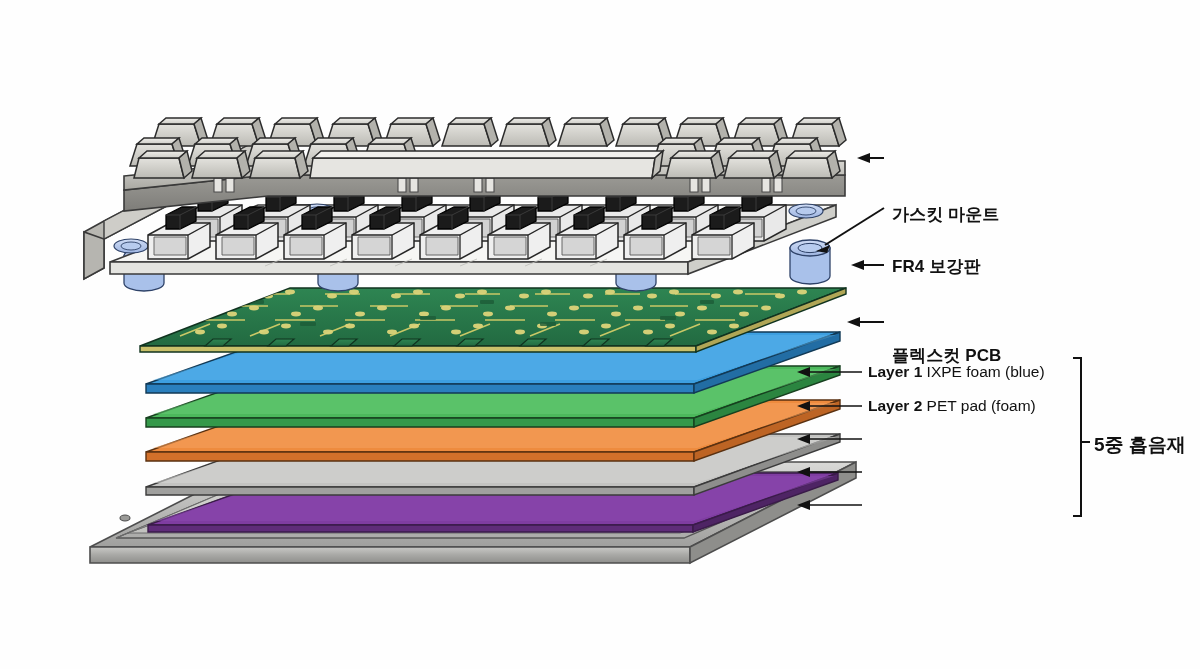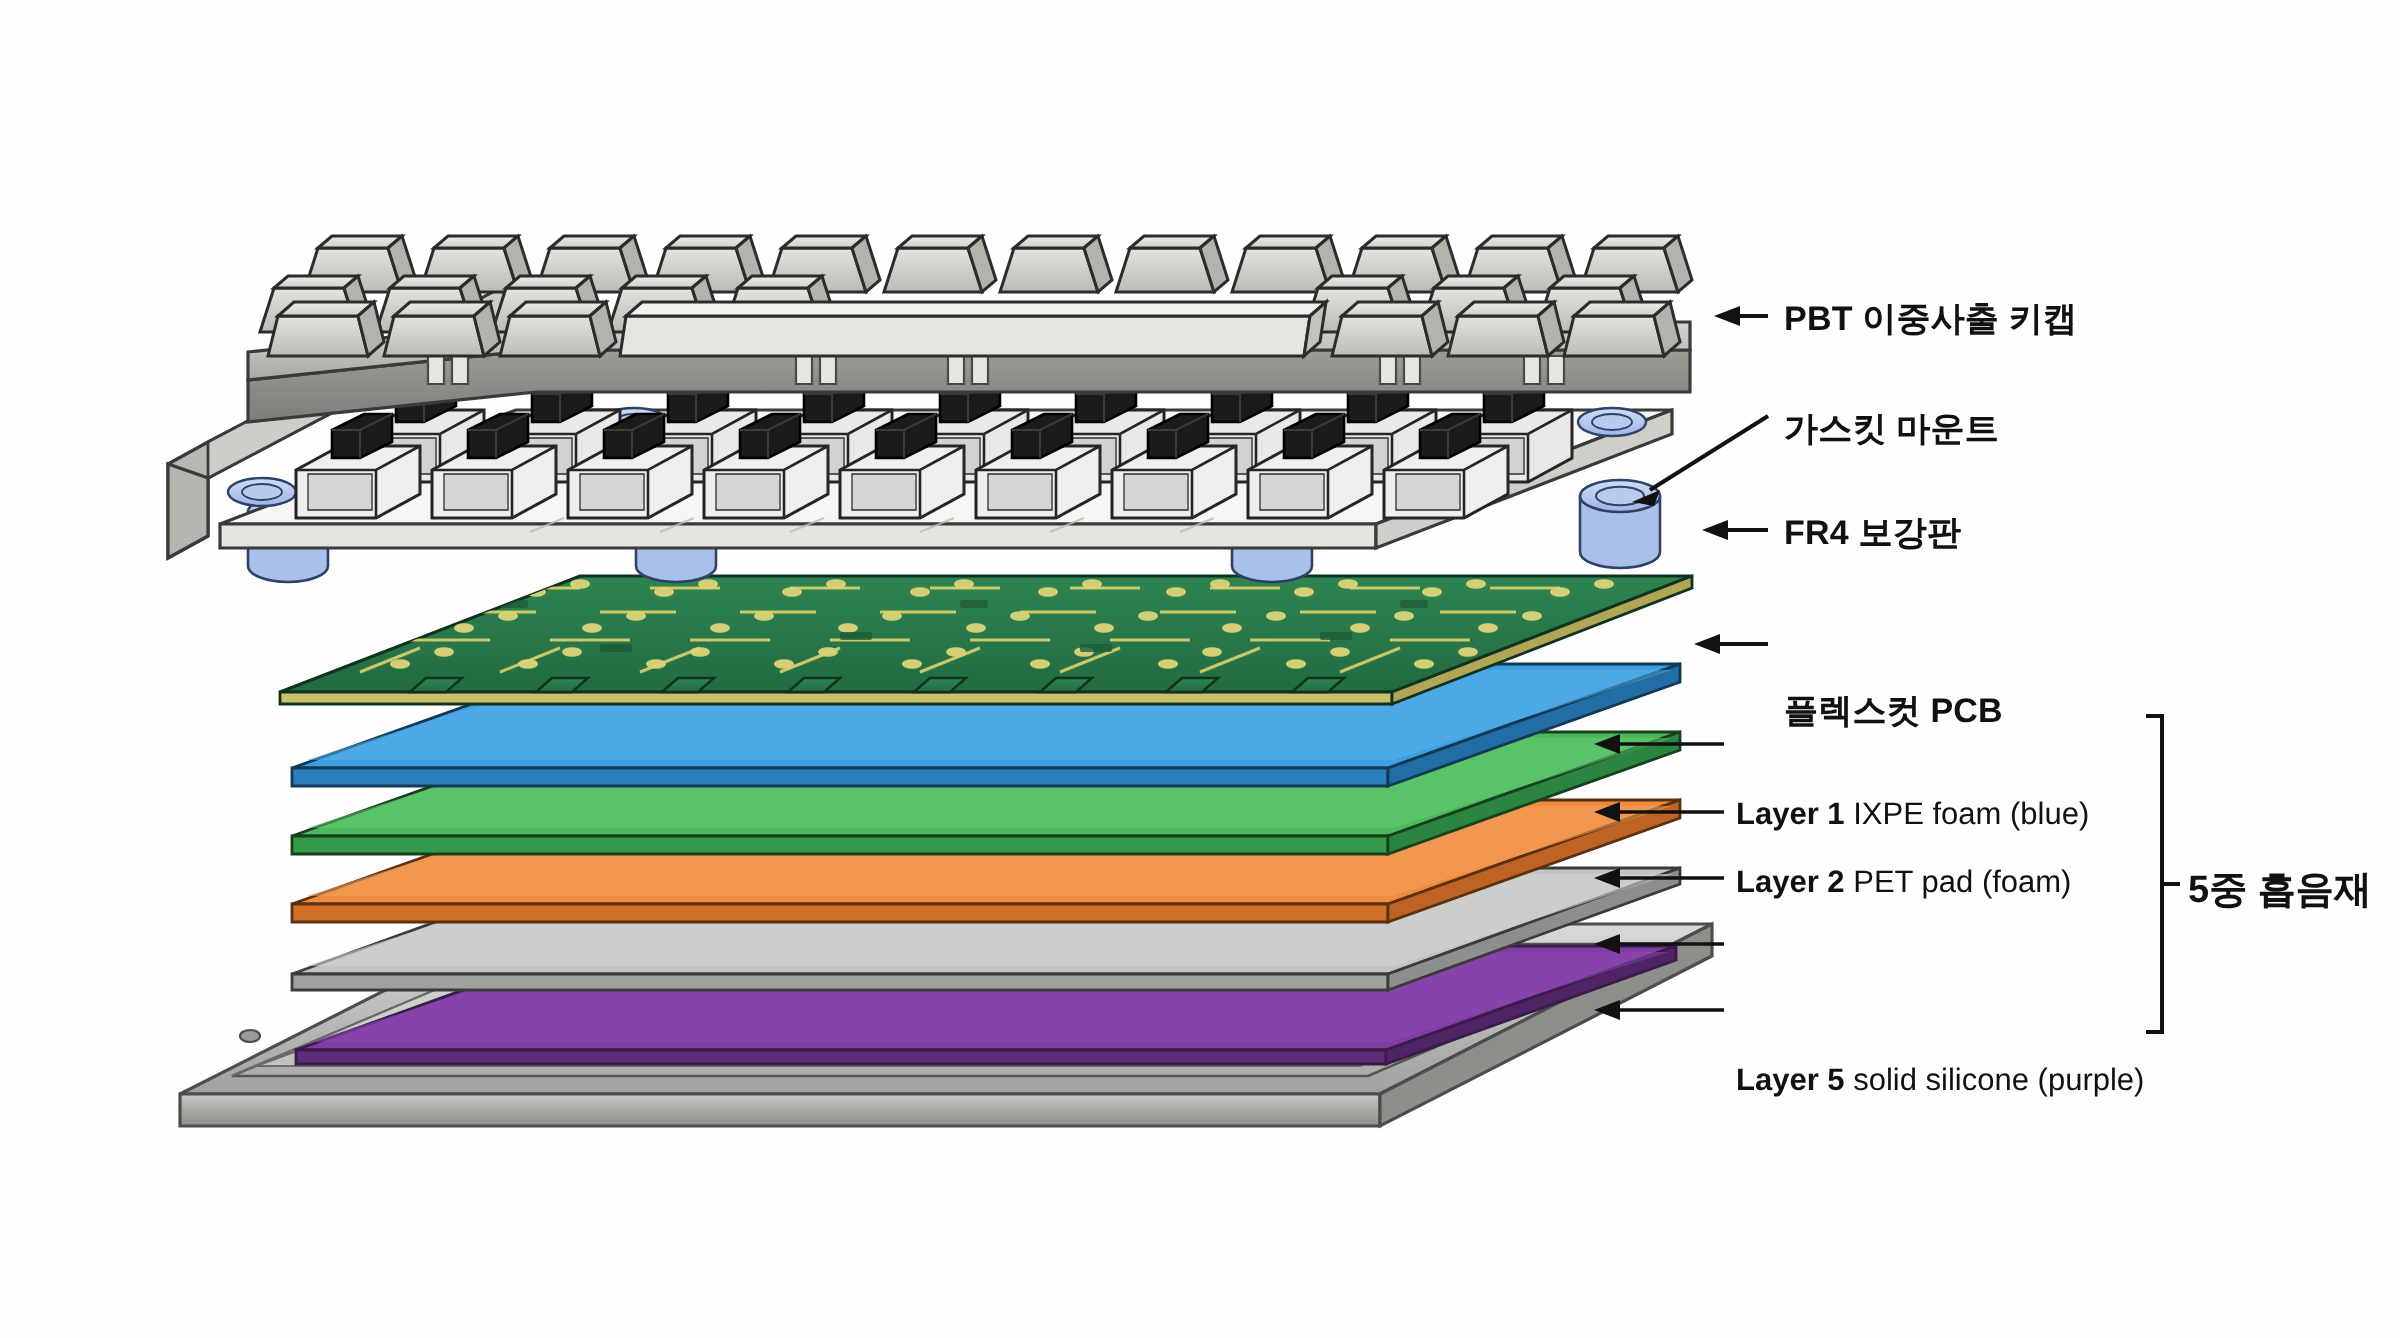--- a/index.html
+++ b/index.html
@@ -2,21 +2,21 @@
 <html><head>
 <meta charset="utf-8">
 <style>
   html,body{margin:0;padding:0;background:#ffffff;}
   body{width:1200px;height:669px;overflow:hidden;
        font-family:"Liberation Sans","DejaVu Sans",sans-serif;}
   #stage{position:relative;width:1200px;height:669px;background:#fefefe;}
   #art{position:absolute;left:0;top:0;}
   .lbl{position:absolute;white-space:nowrap;color:#111111;}
   .lbl-ko{font-size:17px;font-weight:700;letter-spacing:.1px;}
-  .lbl-layer{font-size:15.5px;font-weight:400;margin-top:36px;}
+  .lbl-layer{font-size:15.5px;font-weight:400;}
   .lbl-layer b{font-weight:700;}
   .lbl-bracket{font-size:19px;font-weight:700;text-align:right;}
 </style>
 </head>
 <body>
 
 <div id="stage">
 
   <svg id="art" width="1200" height="669" viewBox="0 0 1200 669">
     <defs>
@@ -605,37 +605,33 @@
         <path d="M797,505 L810,500 L810,510 Z" stroke="none"></path>
       </g>
     </g>
 
     <g stroke="#111111" stroke-width="2" fill="none">
       <path d="M1073,358 L1081,358 L1081,516 L1073,516"></path>
       <line x1="1081" y1="442" x2="1090" y2="442"></line>
     </g>
   </svg>
 
-  <div class="lbl lbl-ko" style="left:892px;top:148px;">PBT 이중사출 키캡</div>
 
   <div class="lbl lbl-ko" style="left:892px;top:203px;">가스킷 마운트</div>
 
   <div class="lbl lbl-ko" style="left:892px;top:255px;">FR4 보강판</div>
 
   <div class="lbl lbl-ko" style="left:892px;top:312px;margin-top:32px;">플렉스컷 PCB</div>
 
   <div class="lbl lbl-layer" style="left:868px;top:363px;">
     <b>Layer 1</b><span> IXPE foam (blue)</span>
   </div>
 
   <div class="lbl lbl-layer" style="left:868px;top:397px;">
     <b>Layer 2</b><span> PET pad (foam)</span>
   </div>
 
 
 
-  <div class="lbl lbl-layer" style="left:868px;top:496px;">
-    <b>Layer 5</b><span> solid silicone (purple)</span>
-  </div>
 
   <div class="lbl lbl-bracket" style="left:1094px;top:432px;">5중 흡음재</div>
 
 </div>
 
 </body></html>

